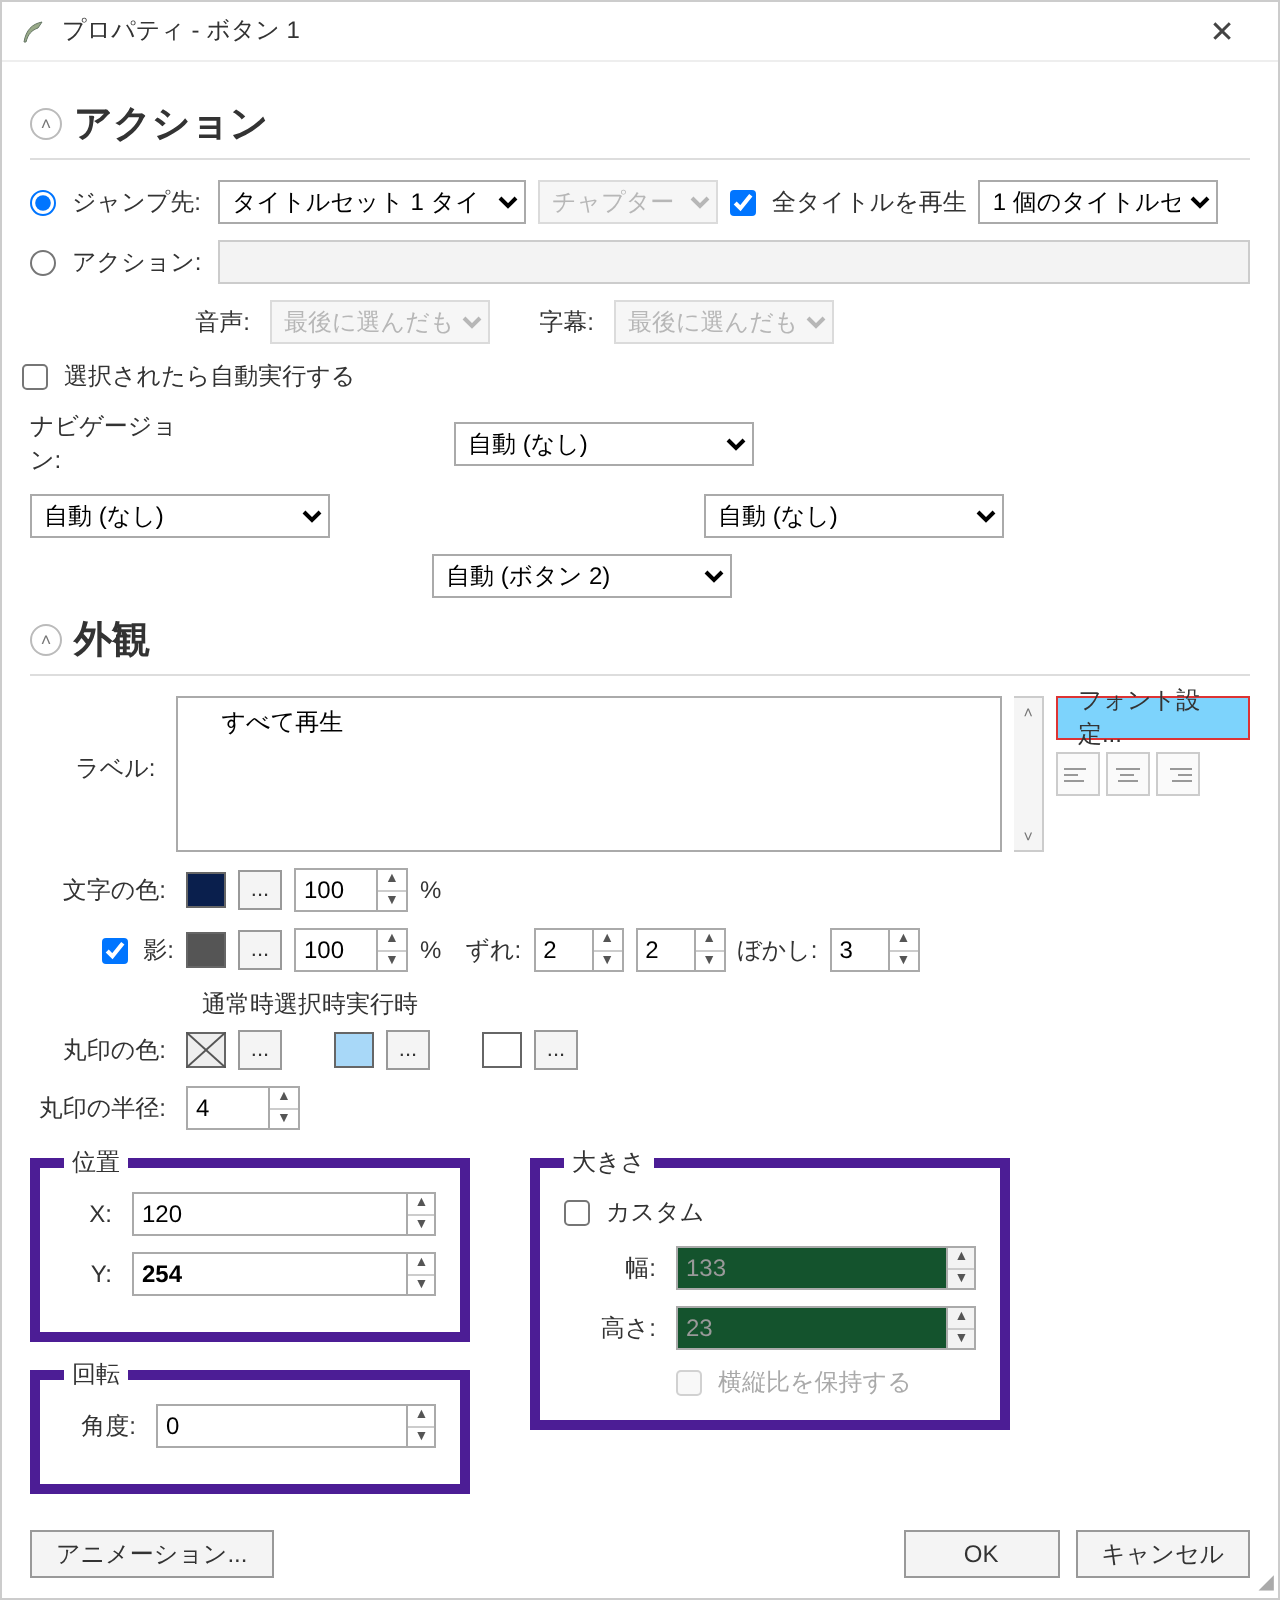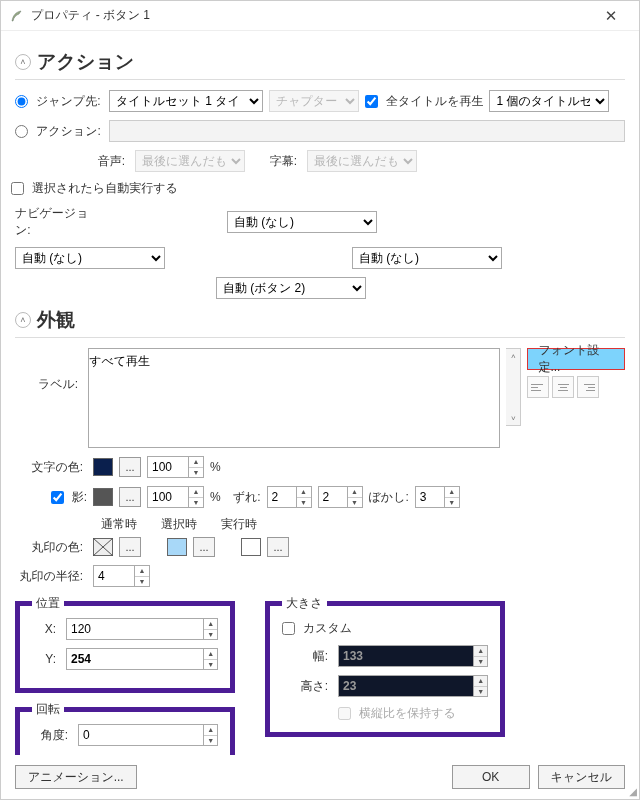--- a/index.html
+++ b/index.html
@@ -17,49 +17,49 @@
   .row { display:flex; align-items:center; margin-bottom:8px; gap:6px; }
   .row .lbl { width:72px; text-align:right; padding-right:4px; color:#333; }
   .row .lbl.small { width:58px; }
   input[type=radio], input[type=checkbox] { margin:0 4px 0 0; }
   select, .tinput, .numbox, textarea { font-family:inherit; font-size:12px; }
   select { height:22px; border:1px solid #aaa; background:#fff; padding:0 2px; }
   select.disabled, .tinput.disabled { background:#f3f3f3; color:#999; border-color:#ccc; }
   .tinput { height:22px; border:1px solid #aaa; padding:1px 4px; }
   .checkbox-row { display:flex; align-items:center; gap:4px; }
   .sub { margin-left:18px; }
-  textarea { width:444px; height:100px; border:1px solid #aaa; resize:none; padding:4px 0; }
+  textarea { width:444px; height:78px; border:1px solid #aaa; resize:none; padding:4px 22px; }
   .scrolltrack { width:16px; height:78px; border:1px solid #ccc; border-left:none; background:#f5f5f5; position:relative; }
   .scrolltrack .up, .scrolltrack .dn { position:absolute; left:0; right:0; height:14px; display:flex; align-items:center; justify-content:center; font-size:8px; color:#777;}
   .scrolltrack .up{top:0;} .scrolltrack .dn{bottom:0;}
   .btn { height:22px; border:1px solid #999; background:#7dd3fc; padding:0 10px; display:inline-flex; align-items:center; justify-content:center; }
   .btn.red { border:1.5px solid #d33; }
   .swatch { width:20px; height:18px; border:1px solid #666; display:inline-block; }
   .ell { width:22px; height:20px; border:1px solid #999; background:#f4f4f4; display:inline-flex; align-items:center; justify-content:center; font-size:11px; }
   .numwrap { display:inline-flex; border:1px solid #aaa; height:22px; }
   .numwrap input { border:none; width:40px; padding:0 4px; font-size:12px; }
   .numwrap.disabled { background:#f3f3f3; }
-  .numwrap.disabled input { background:#0f172a; color:#999;font-weight:bold; }
+  .numwrap.disabled input { background:#14532d; color:#999; }
   .spin { width:15px; display:flex; flex-direction:column; border-left:1px solid #aaa;}
   .spin div { flex:1; display:flex; align-items:center; justify-content:center; font-size:7px; color:#555; border-bottom:1px solid #ccc;}
   .spin div:last-child{border-bottom:none;}
   fieldset { border:5px solid #4c1d95; padding:6px 12px 10px; margin:0; }
   legend { padding:0 4px; }
   .aligns { display:inline-flex; gap:3px; }
   .aligns .a { width:22px; height:22px; border:1px solid #ccc; background:#fafafa; display:flex; flex-direction:column; justify-content:center; gap:2px; padding:3px;}
   .aligns .a span { height:1px; background:#999; display:block;}
   .aligns .a.l span:nth-child(1){width:80%;} .aligns .a.l span:nth-child(2){width:50%;} .aligns .a.l span:nth-child(3){width:70%;}
   .aligns .a.c span{margin:0 auto;} .aligns .a.c span:nth-child(1){width:80%;} .aligns .a.c span:nth-child(2){width:50%;} .aligns .a.c span:nth-child(3){width:70%;}
   .aligns .a.r span{margin-left:auto;} .aligns .a.r span:nth-child(1){width:80%;} .aligns .a.r span:nth-child(2){width:50%;} .aligns .a.r span:nth-child(3){width:70%;}
   .bottombar { display:flex; align-items:center; padding:10px 14px; gap:8px; }
   .bottombar .spacer { flex:1; }
   .bigbtn { height:24px; min-width:78px; border:1px solid #999; background:#f4f4f4; display:inline-flex; align-items:center; justify-content:center; padding:0 12px;}
   .grip { position:absolute; right:2px; bottom:2px; font-size:10px; color:#aaa; }
   .flexwrap { display:flex; gap:30px; margin-top:8px;}
-  .col-hd { display:flex; gap:24px; margin:6px 0 4px 86px; }
+  .col-hd { display:flex; margin:6px 0 4px 86px; }
 </style>
 </head>
 <body>
 
 <div class="window">
   <div class="titlebar">
     <span class="icon">
       <svg width="14" height="14" viewBox="0 0 14 14">
           <path d="M2 12 C3 6 6 3 11 2 L9 5 C6 6 4 8 3 12 Z" fill="#9a8" stroke="#676" stroke-width="0.5"></path>
         </svg>

